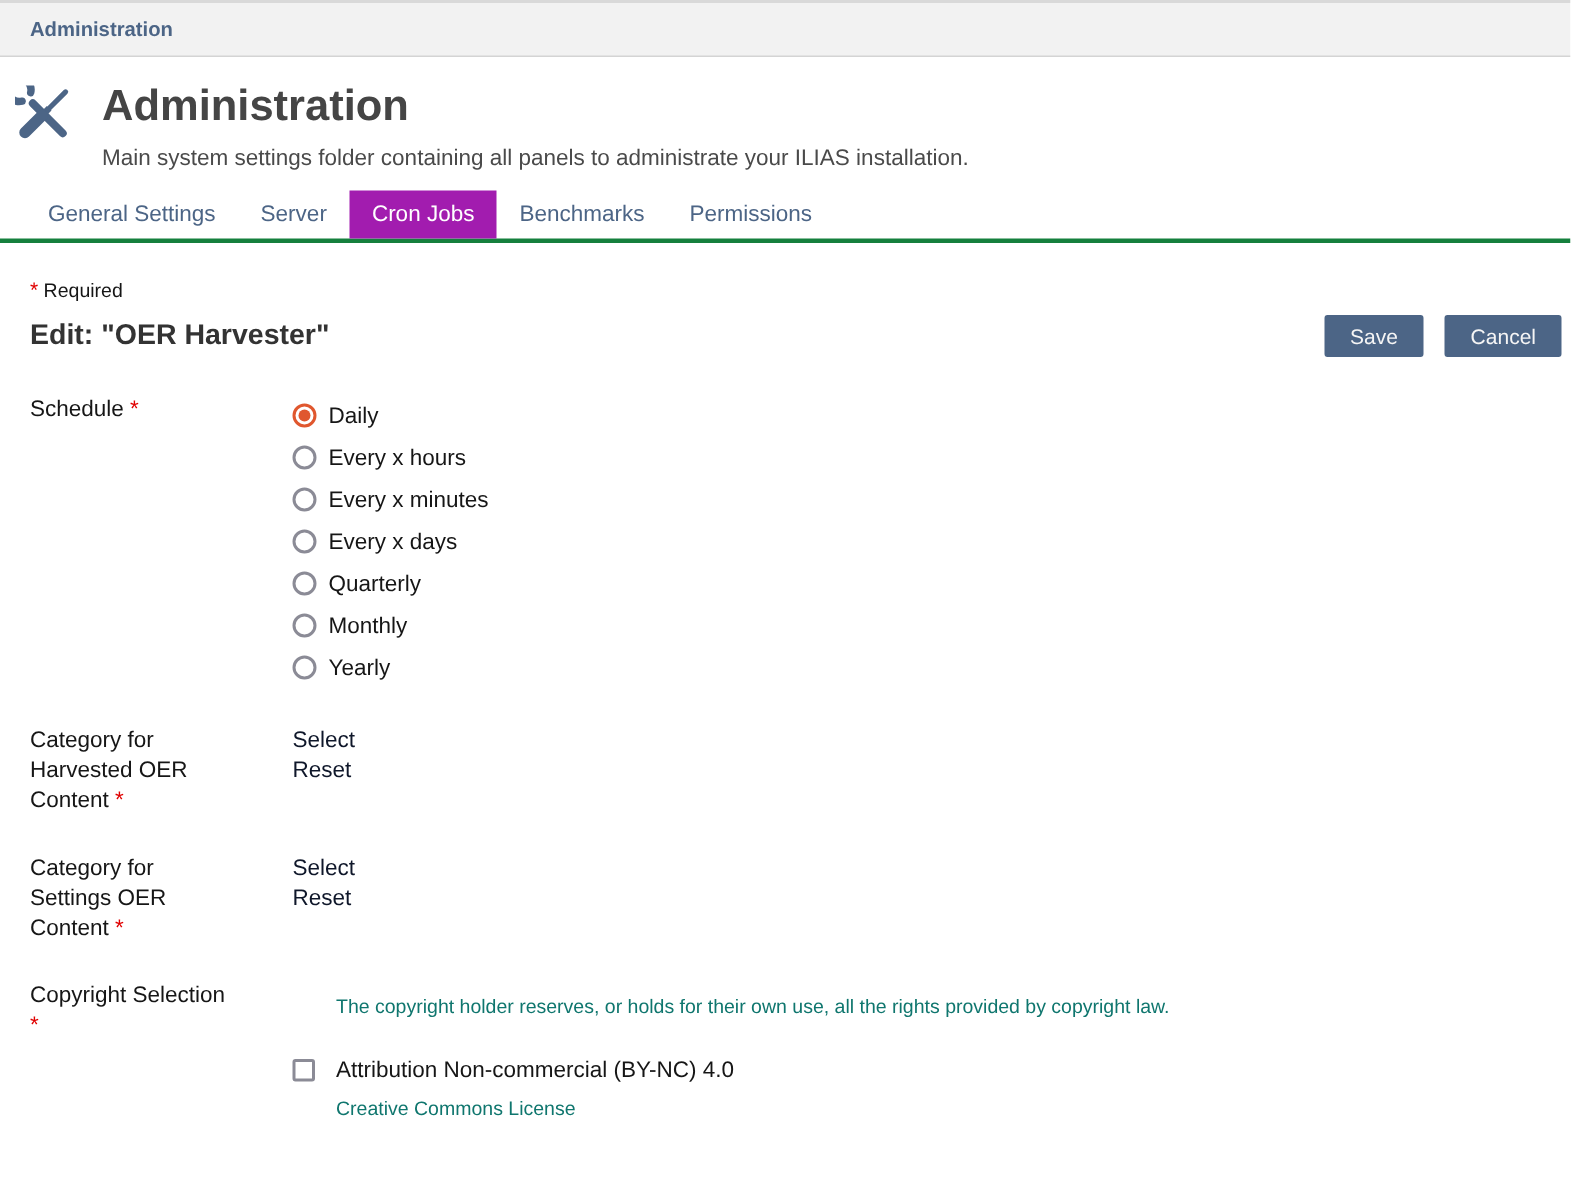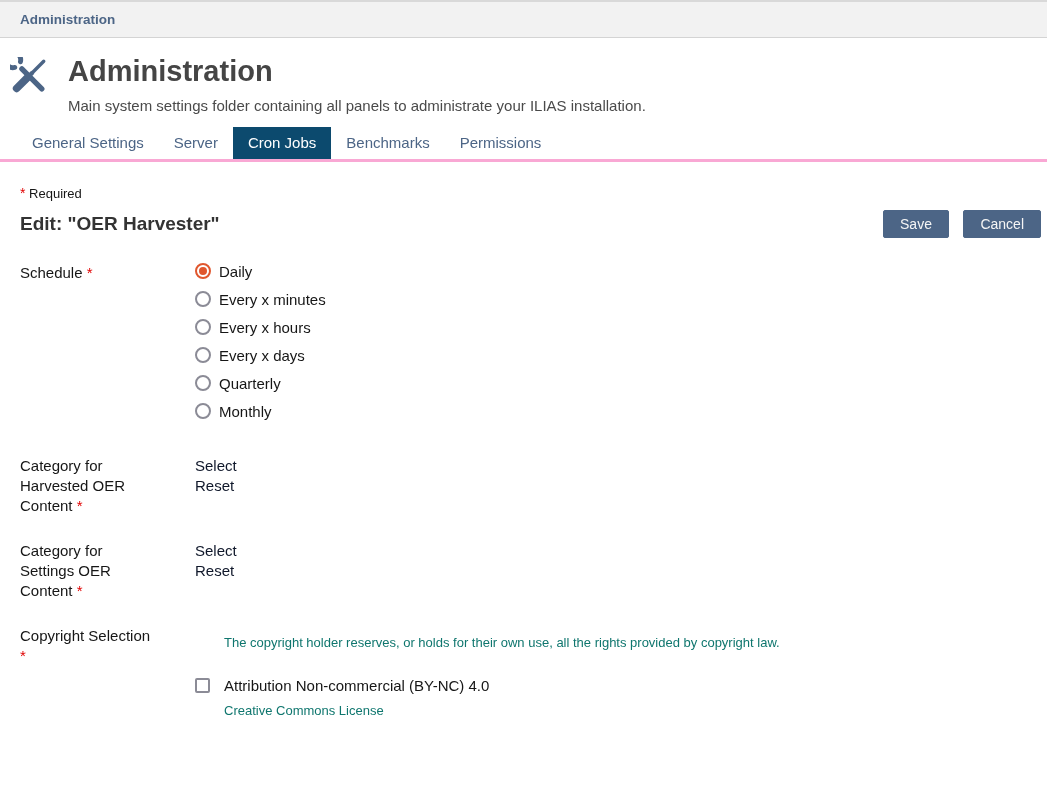--- a/index.html
+++ b/index.html
@@ -43,31 +43,31 @@
   .page-subtitle {
     font-size: 15px;
     color: #4a4a4a;
     margin-top: 9px;
   }
 
   
   .tabbar {
     display: flex;
     margin-top: 13px;
-    border-bottom: 3px solid #f9a8d4;
+    border-bottom: 3px solid #15803d;
     padding-left: 17px;
   }
   .tab {
     font-size: 15px;
     color: #4c6586;
     padding: 7px 15px 8px 15px;
     cursor: pointer;
     white-space: nowrap;
   }
-  .tab.active { background: #0c4a6e; color: #ffffff; }
+  .tab.active { background: #a21caf; color: #ffffff; }
 
   
   .content { padding: 23px 6px 0 20px; }
   .required-note { font-size: 13px; color: #161616; }
   .asterisk { color: #e00000; }
   .required-note .asterisk { font-size: 14px; }
 
   .form-header {
     display: flex;
     justify-content: space-between;
@@ -95,21 +95,21 @@
     width: 145px;
     margin-right: 30px;
     font-size: 15px;
     color: #161616;
     line-height: 20px;
     flex: none;
   }
   .ctrl-col { flex: 1; }
 
   
-  .radio-row { display: flex; align-items: flex-start; height: 28px; cursor: pointer; }
+  .radio-row { display: flex; align-items: center; height: 28px; cursor: pointer; }
   .radio {
     width: 16px; height: 16px;
     border: 2px solid #8b8b96;
     border-radius: 50%;
     background: #fff;
     margin-right: 8px;
     position: relative;
     flex: none;
   }
   .radio.selected { border-color: #e0572e; }
@@ -212,37 +212,41 @@
         <span>Schedule</span>
         <span class="asterisk">*</span>
       </div>
       <div class="ctrl-col">
         <div class="radio-row">
           <span class="radio selected"></span>
           <span class="radio-label">Daily</span>
         </div>
         <div class="radio-row">
           <span class="radio"></span>
+          <span class="radio-label">Every x hours</span>
+        </div>
+        <div class="radio-row">
+          <span class="radio"></span>
           <span class="radio-label">Every x minutes</span>
         </div>
         <div class="radio-row">
           <span class="radio"></span>
-          <span class="radio-label">Every x hours</span>
-        </div>
-        <div class="radio-row">
-          <span class="radio"></span>
           <span class="radio-label">Every x days</span>
         </div>
         <div class="radio-row">
           <span class="radio"></span>
           <span class="radio-label">Quarterly</span>
         </div>
         <div class="radio-row">
           <span class="radio"></span>
           <span class="radio-label">Monthly</span>
+        </div>
+        <div class="radio-row">
+          <span class="radio"></span>
+          <span class="radio-label">Yearly</span>
         </div>
       </div>
     </div>
 
     <div class="form-row">
       <div class="label-col">
         <div>Category for</div>
         <div>Harvested OER</div>
         <div>
           <span>Content</span>

